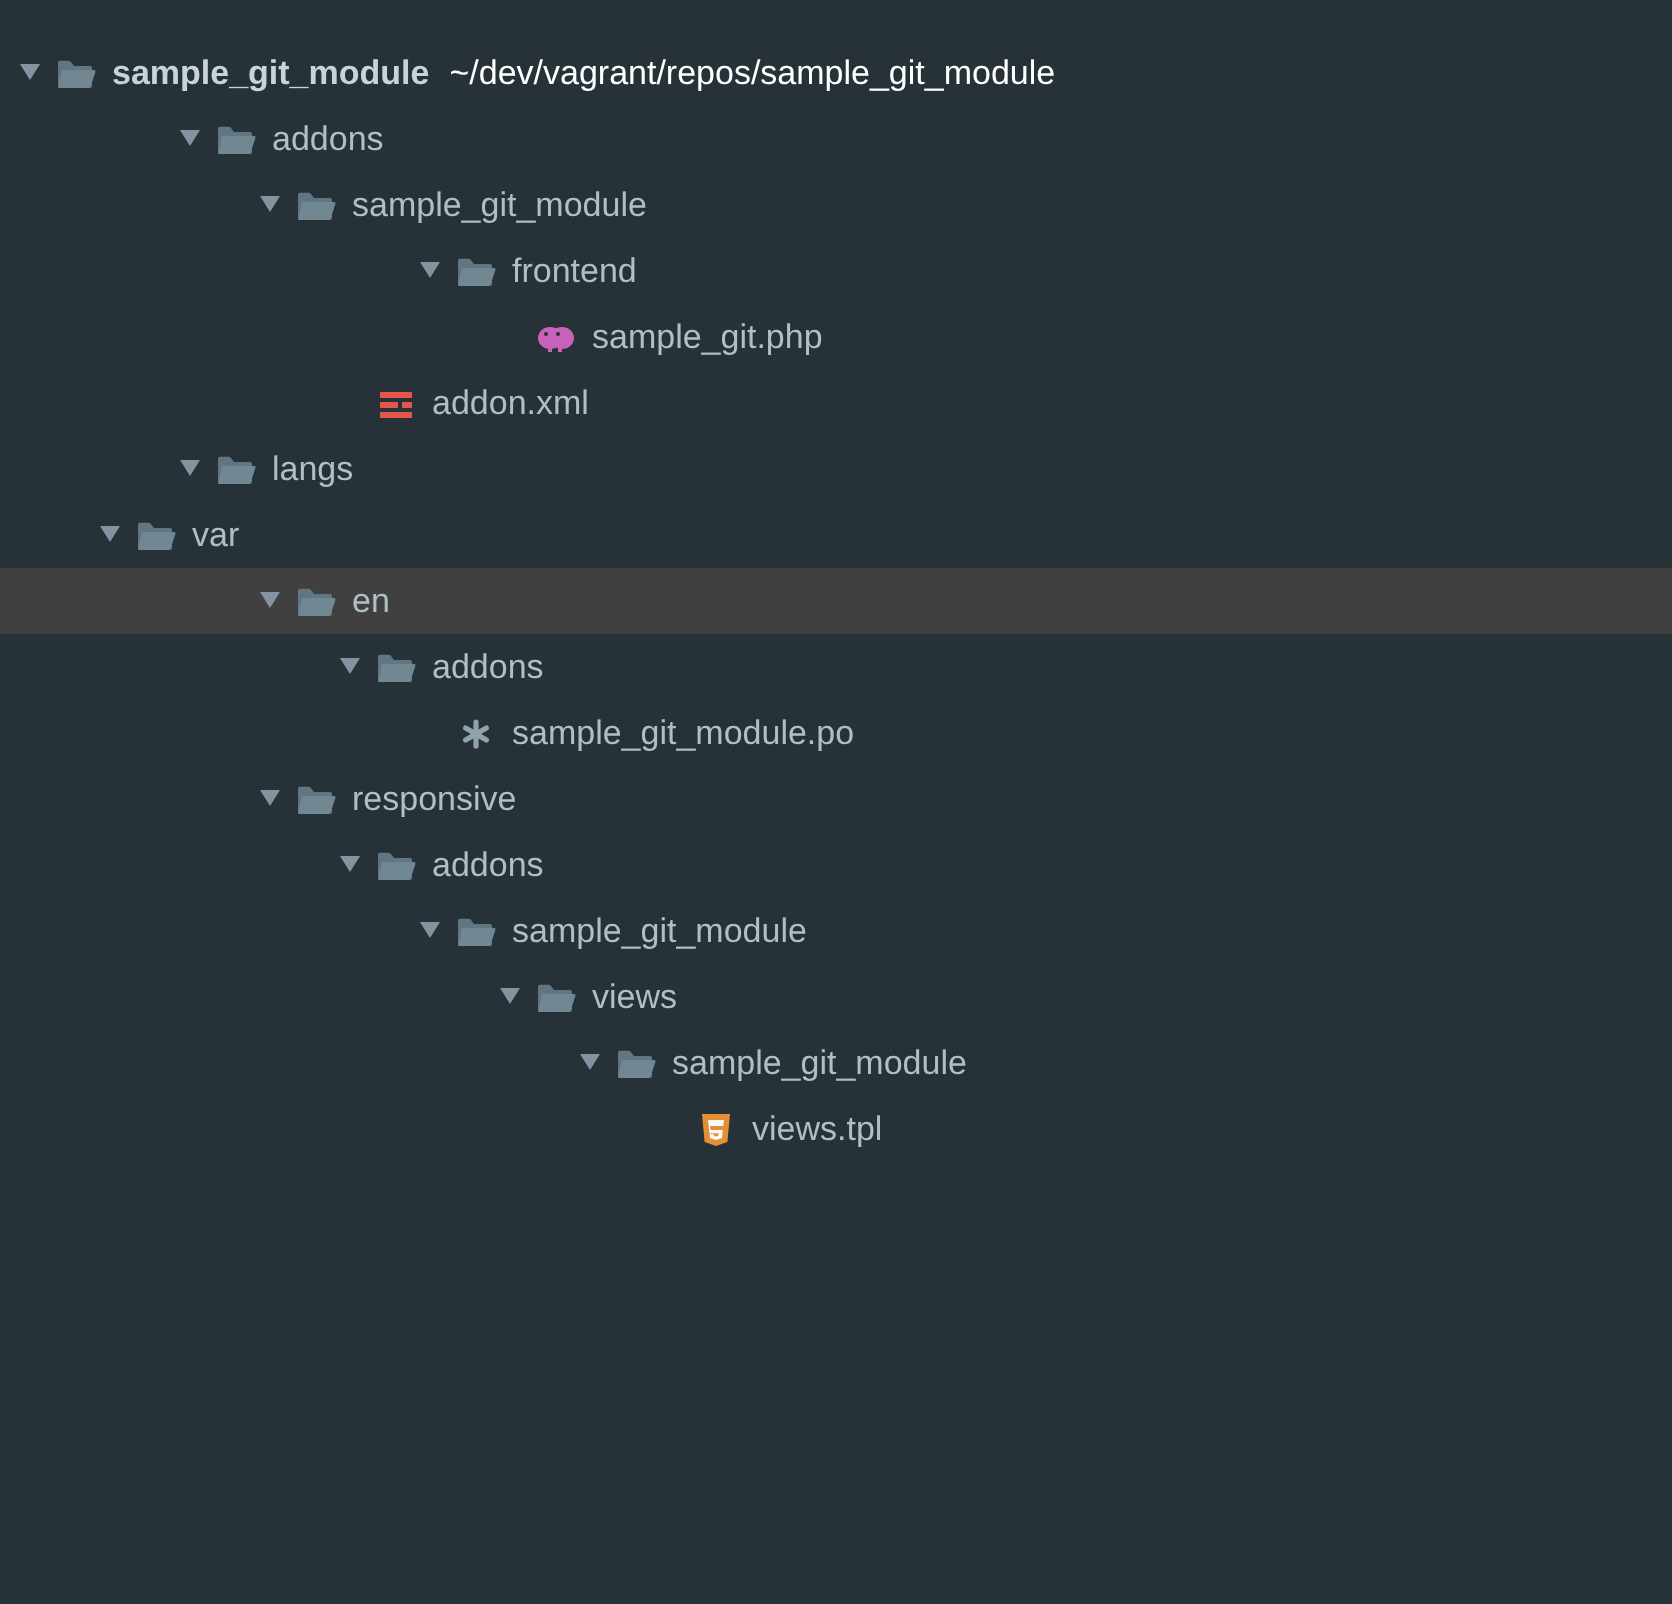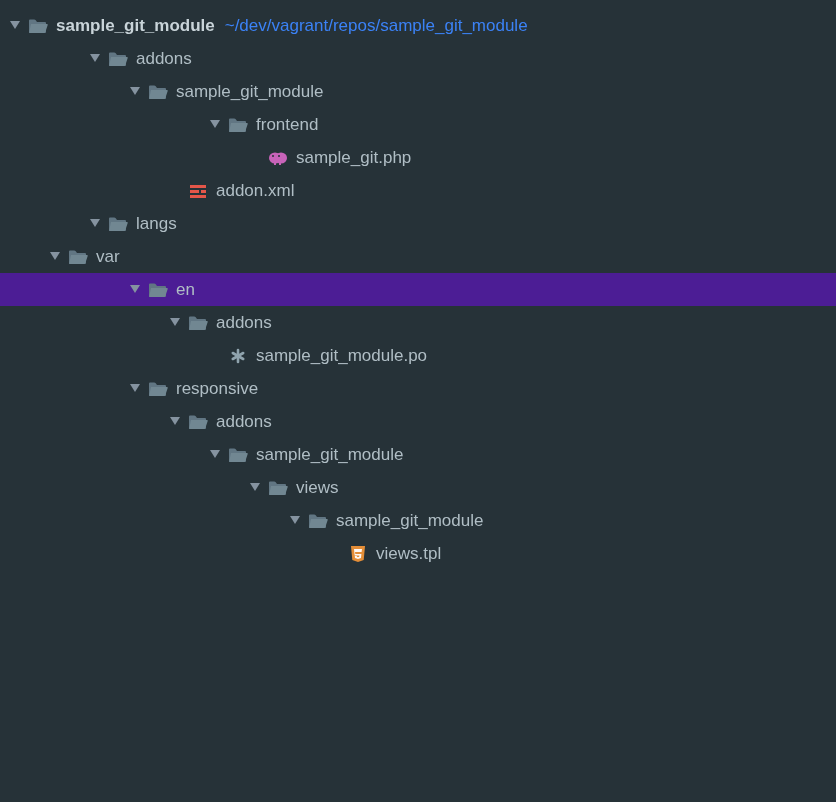--- a/index.html
+++ b/index.html
@@ -7,32 +7,32 @@
     padding: 0;
     background: #263238;
     font-family: "Lucida Grande", "Segoe UI", Arial, sans-serif;
     font-size: 17px;
     color: #b0bec5;
     width: 836px;
     height: 802px;
     overflow: hidden;
   }
   .tree {
-    padding-top: 9px;
+    padding-top: 20px;
     text-align: center;
   }
   .row {
     display: flex;
     align-items: center;
     height: 33px;
     white-space: nowrap;
     cursor: default;
   }
   .row.selected {
-    background: #4c1d95;
+    background: #404040;
   }
   .indent {
     display: inline-block;
     flex-shrink: 0;
   }
   .arrow {
     width: 14px;
     height: 14px;
     flex-shrink: 0;
     display: inline-flex;
@@ -53,21 +53,21 @@
     margin-right: 8px;
   }
   .label {
     color: #b0bec5;
   }
   .label.bold {
     font-weight: 700;
     color: #c9d4d9;
   }
   .path {
-    color: #3b82f6;
+    color: #ffffff;
     margin-left: 10px;
     font-weight: 400;
   }
 </style>
 </head>
 <body>
 
 <div class="tree" id="tree">
     <div class="row">
       <span class="indent" style="width: 8px;"></span>

